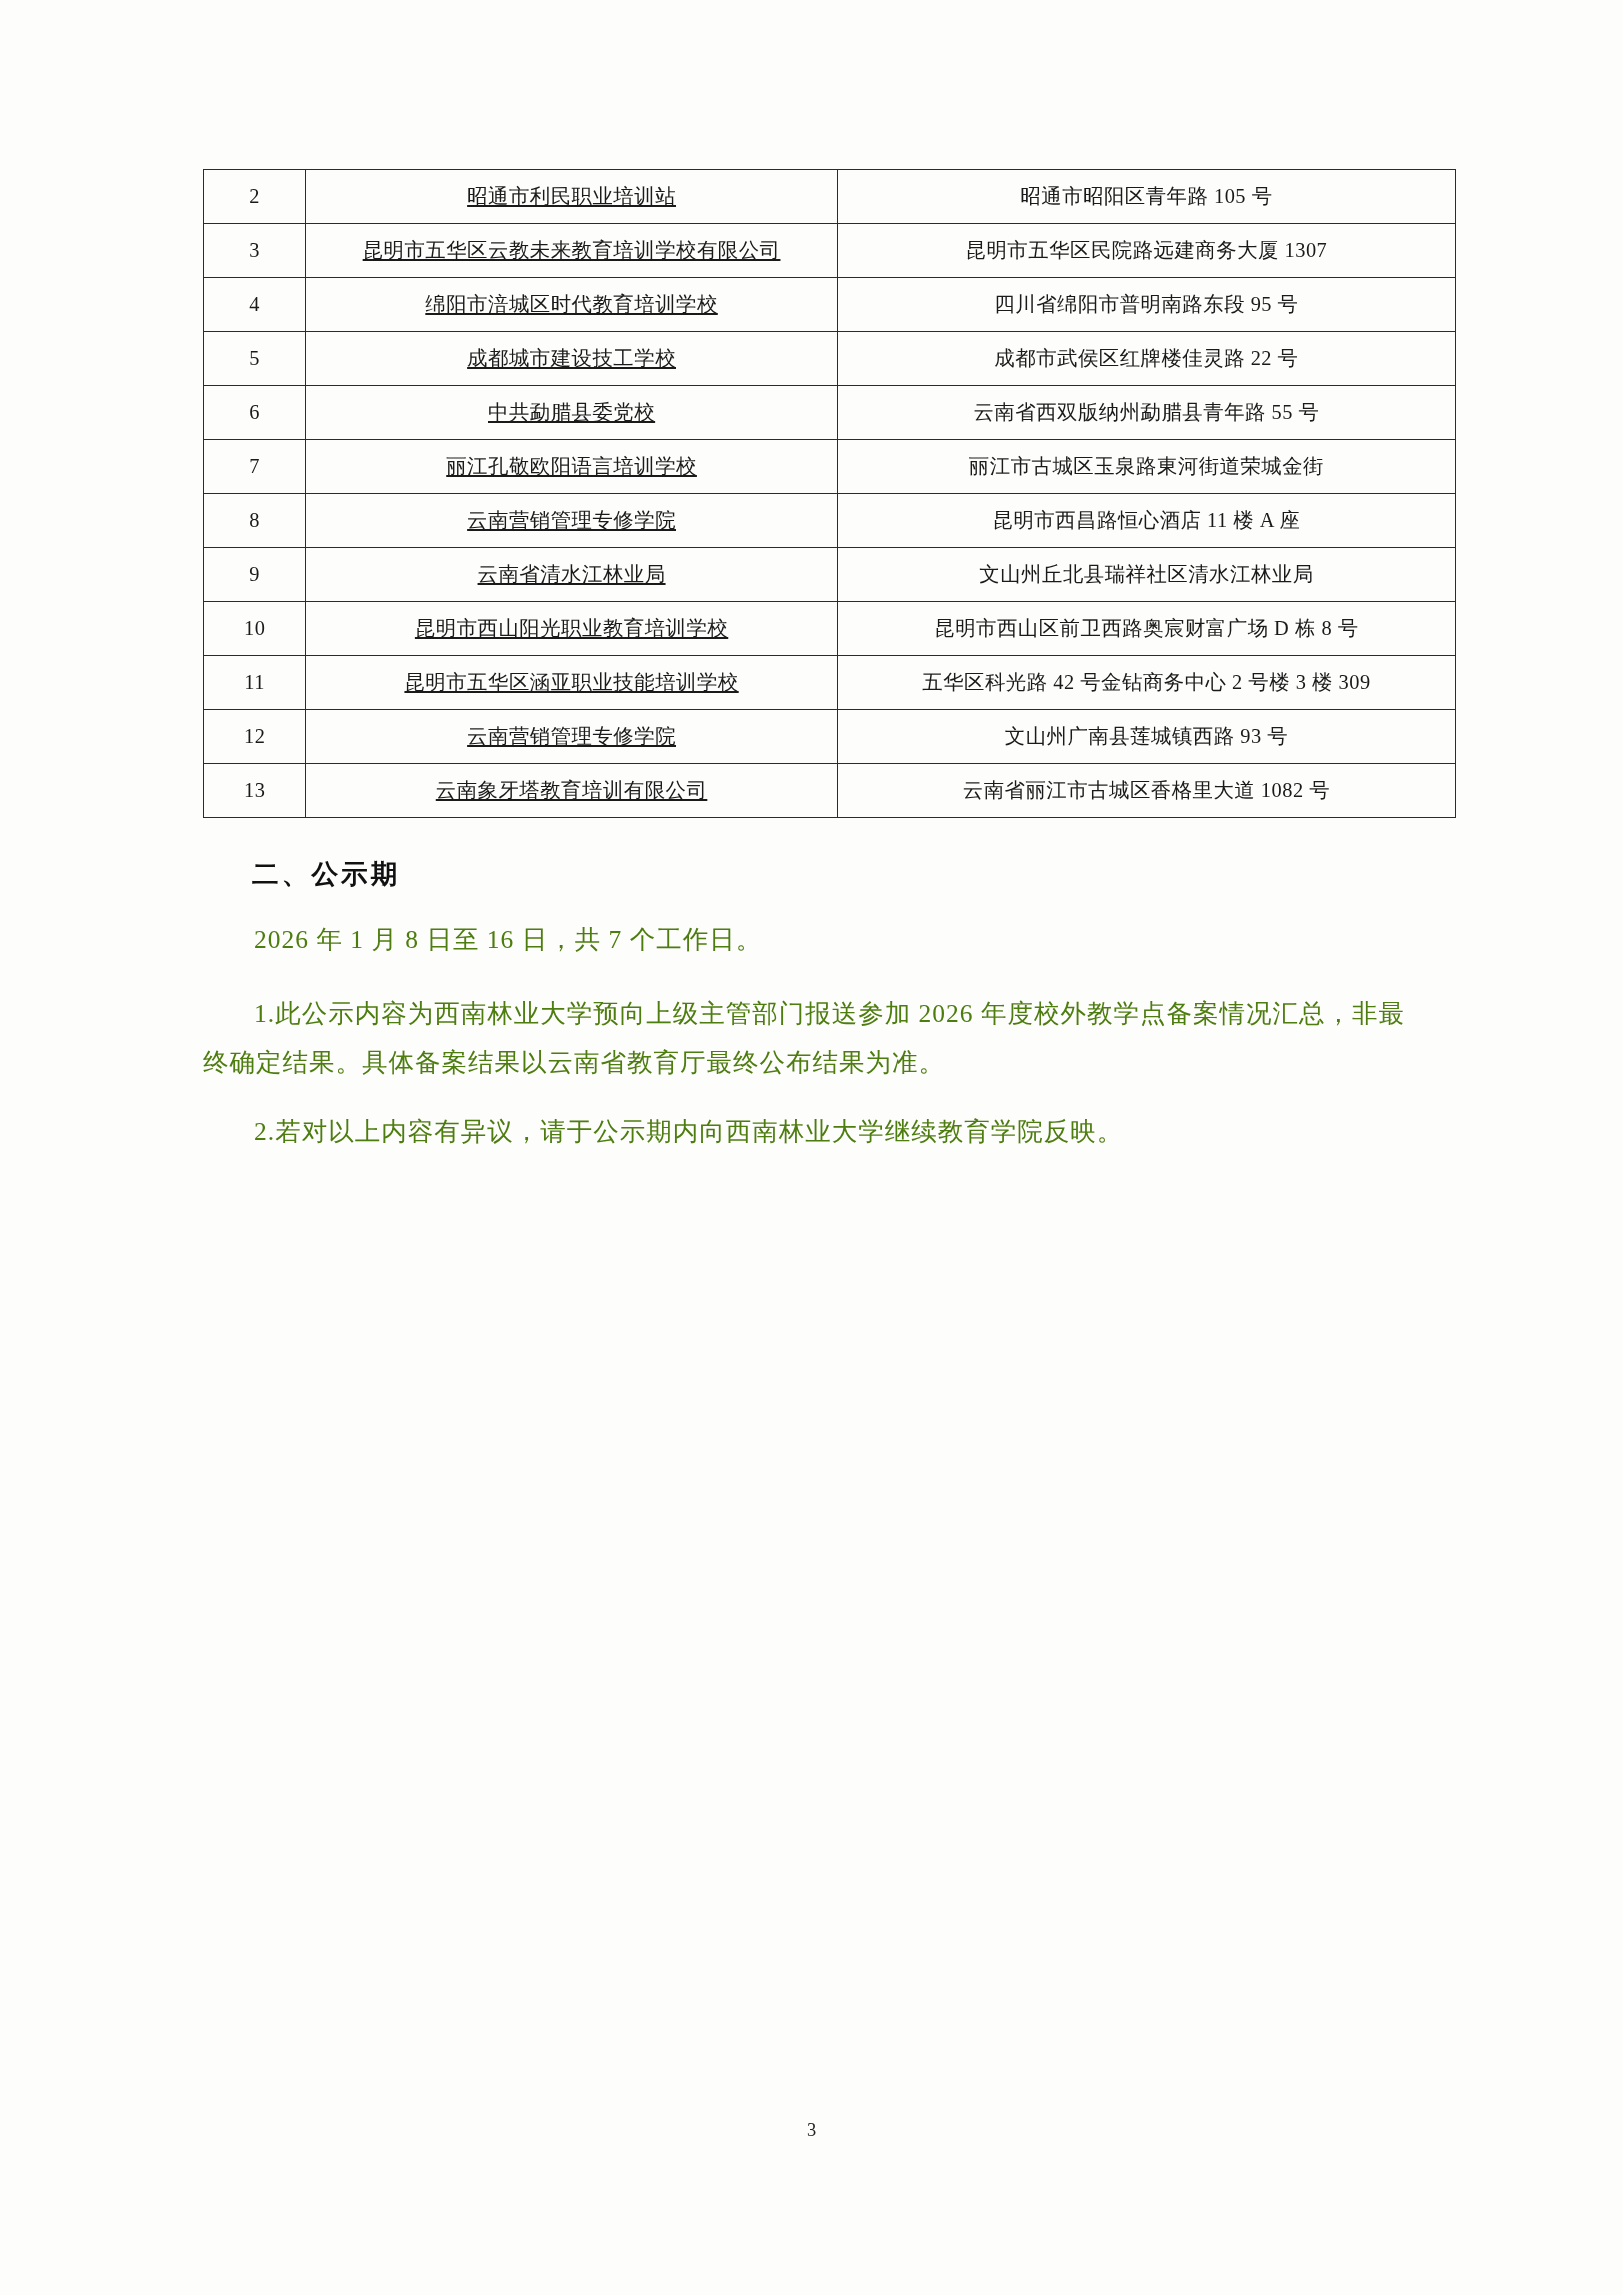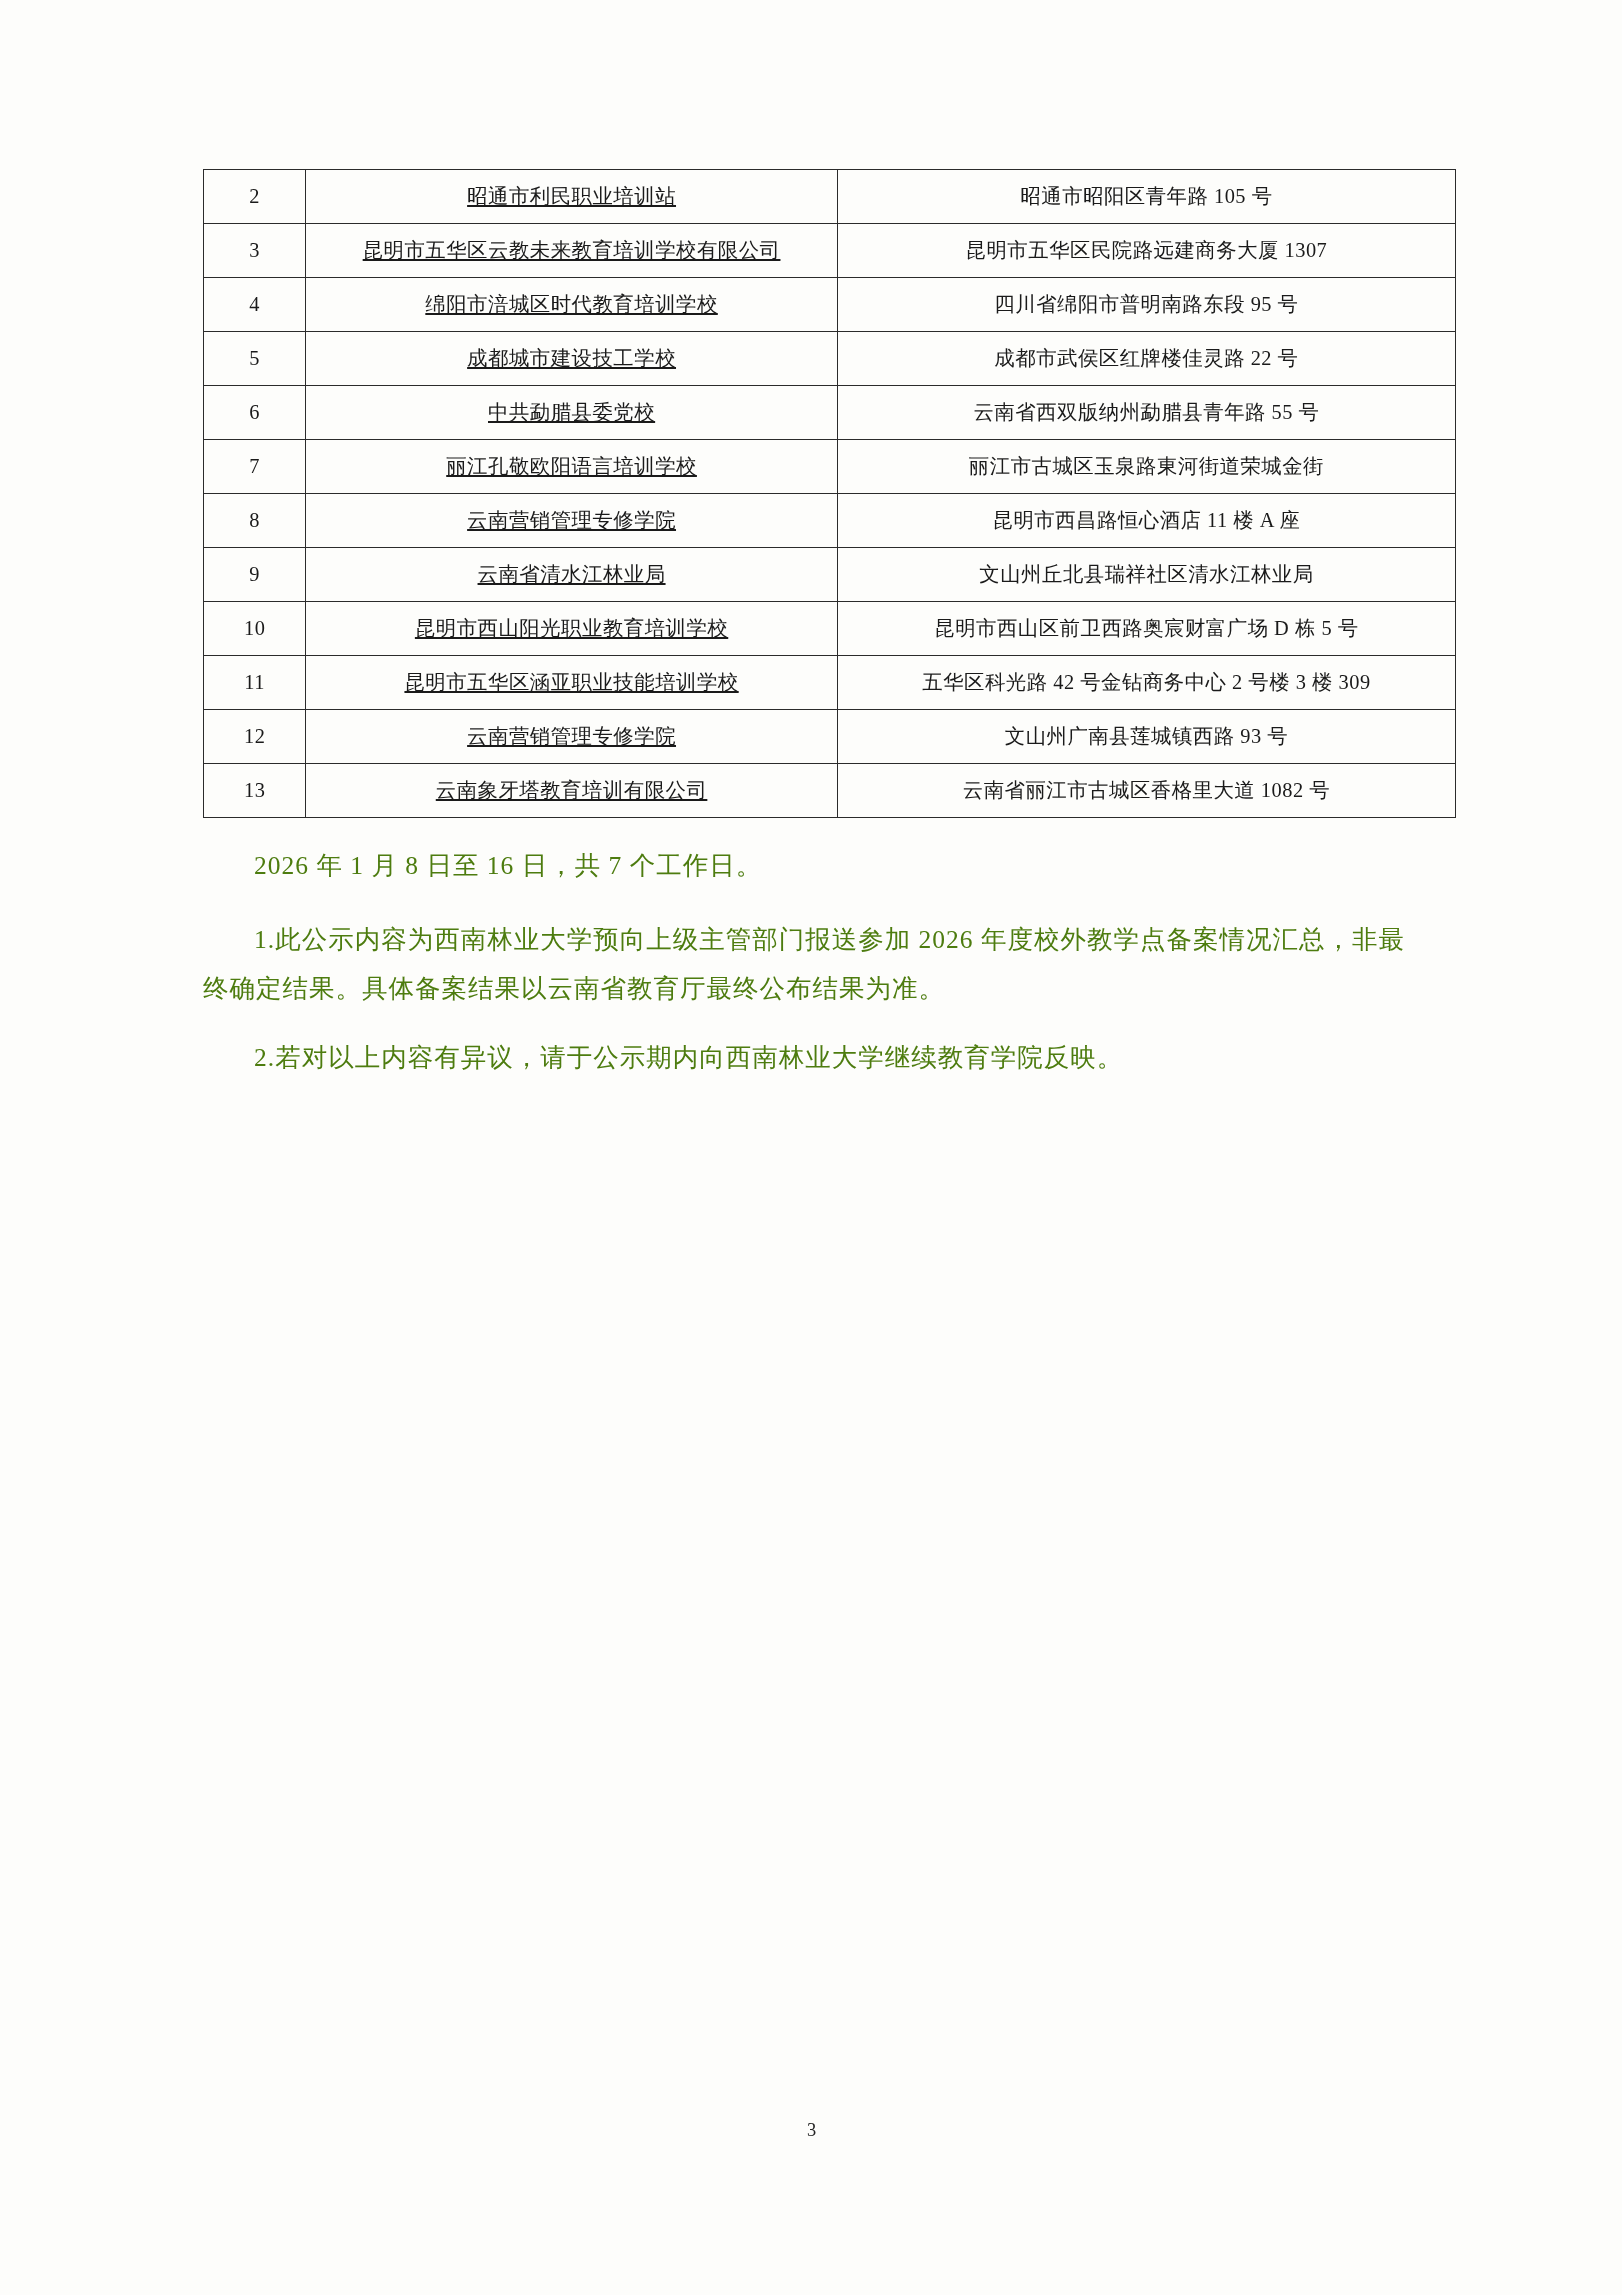--- a/index.html
+++ b/index.html
@@ -132,40 +132,41 @@
           <td class="col-addr">昆明市西昌路恒心酒店 11 楼 A 座</td>
         </tr>
         <tr>
           <td class="col-no">9</td>
           <td class="col-name">云南省清水江林业局</td>
           <td class="col-addr">文山州丘北县瑞祥社区清水江林业局</td>
         </tr>
         <tr>
           <td class="col-no">10</td>
           <td class="col-name">昆明市西山阳光职业教育培训学校</td>
-          <td class="col-addr">昆明市西山区前卫西路奥宸财富广场 D 栋 5 号</td>
+          <td class="col-addr">昆明市西山区前卫西路奥宸财富广场 D 栋 8 号</td>
         </tr>
         <tr>
           <td class="col-no">11</td>
           <td class="col-name">昆明市五华区涵亚职业技能培训学校</td>
           <td class="col-addr">五华区科光路 42 号金钻商务中心 2 号楼 3 楼 309</td>
         </tr>
         <tr>
           <td class="col-no">12</td>
           <td class="col-name">云南营销管理专修学院</td>
           <td class="col-addr">文山州广南县莲城镇西路 93 号</td>
         </tr>
         <tr>
           <td class="col-no">13</td>
           <td class="col-name">云南象牙塔教育培训有限公司</td>
           <td class="col-addr">云南省丽江市古城区香格里大道 1082 号</td>
         </tr>
       </tbody>
     </table>
 
+    <h2 class="sec">二、公示期</h2>
     <p class="body">2026 年 1 月 8 日至 16 日，共 7 个工作日。</p>
 
     <p class="body">1.此公示内容为西南林业大学预向上级主管部门报送参加 2026 年度校外教学点备案情况汇总，非最终确定结果。具体备案结果以云南省教育厅最终公布结果为准。</p>
     <p class="body tight">2.若对以上内容有异议，请于公示期内向西南林业大学继续教育学院反映。</p>
 
   </div>
 
   <div class="pageno">3</div>
 </div>
 

